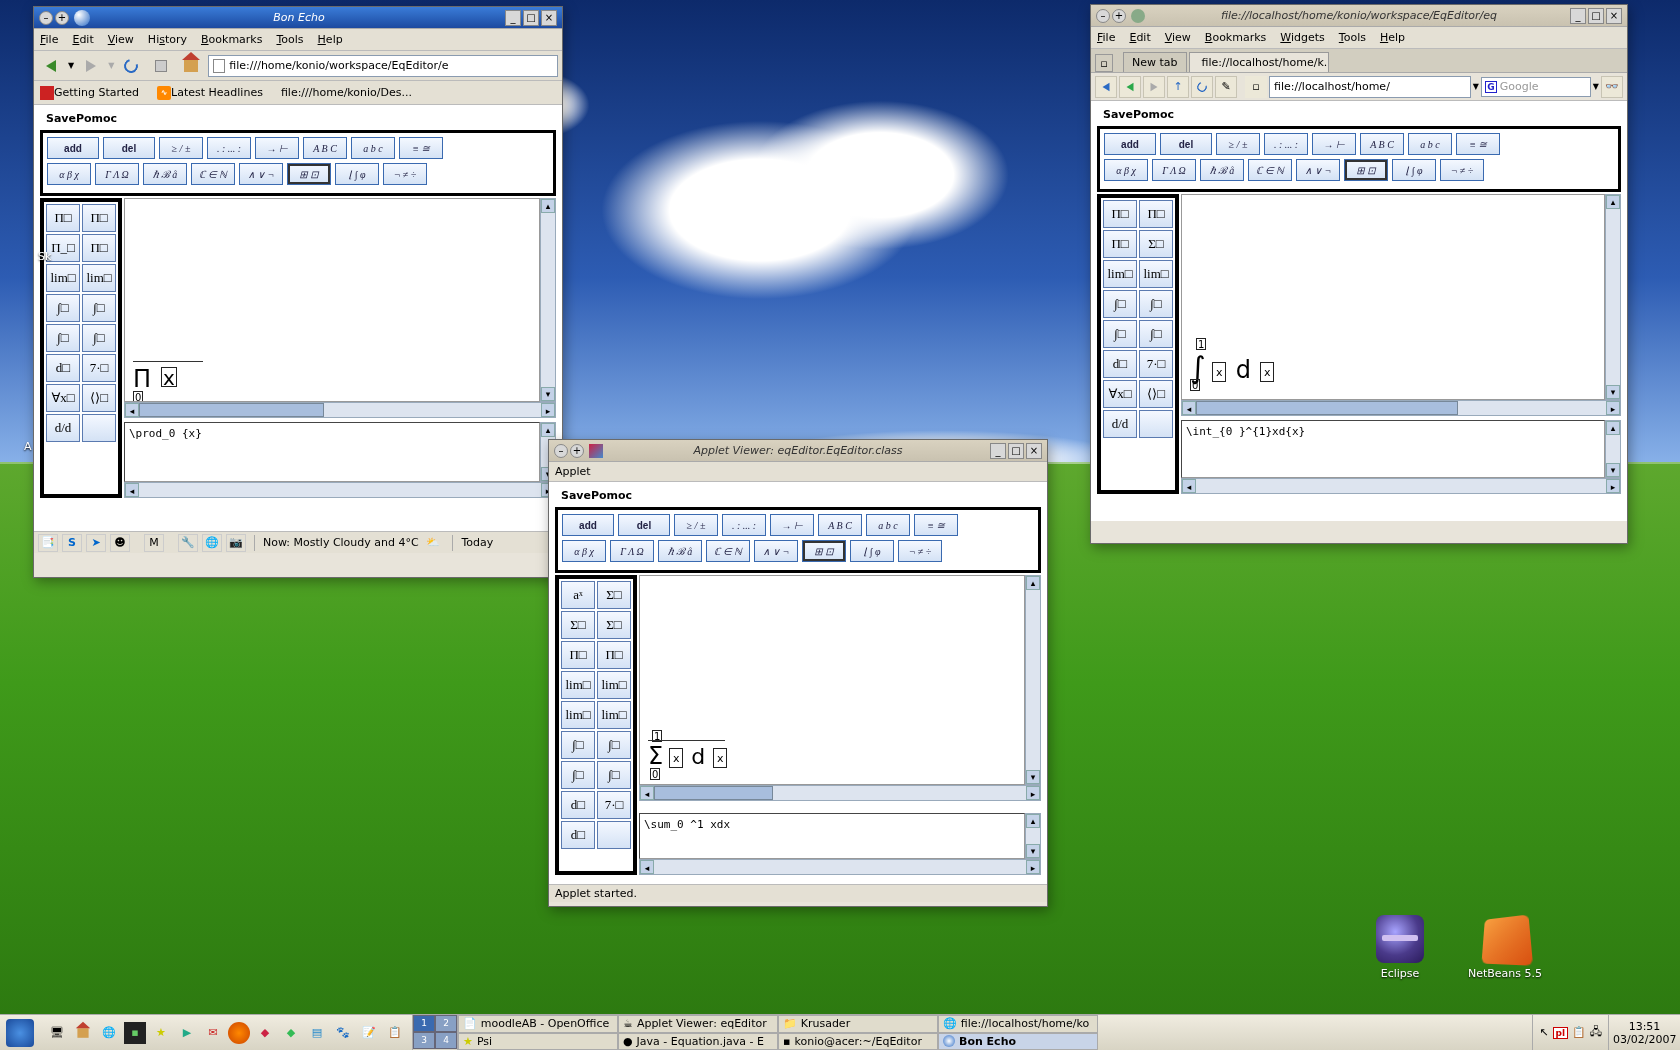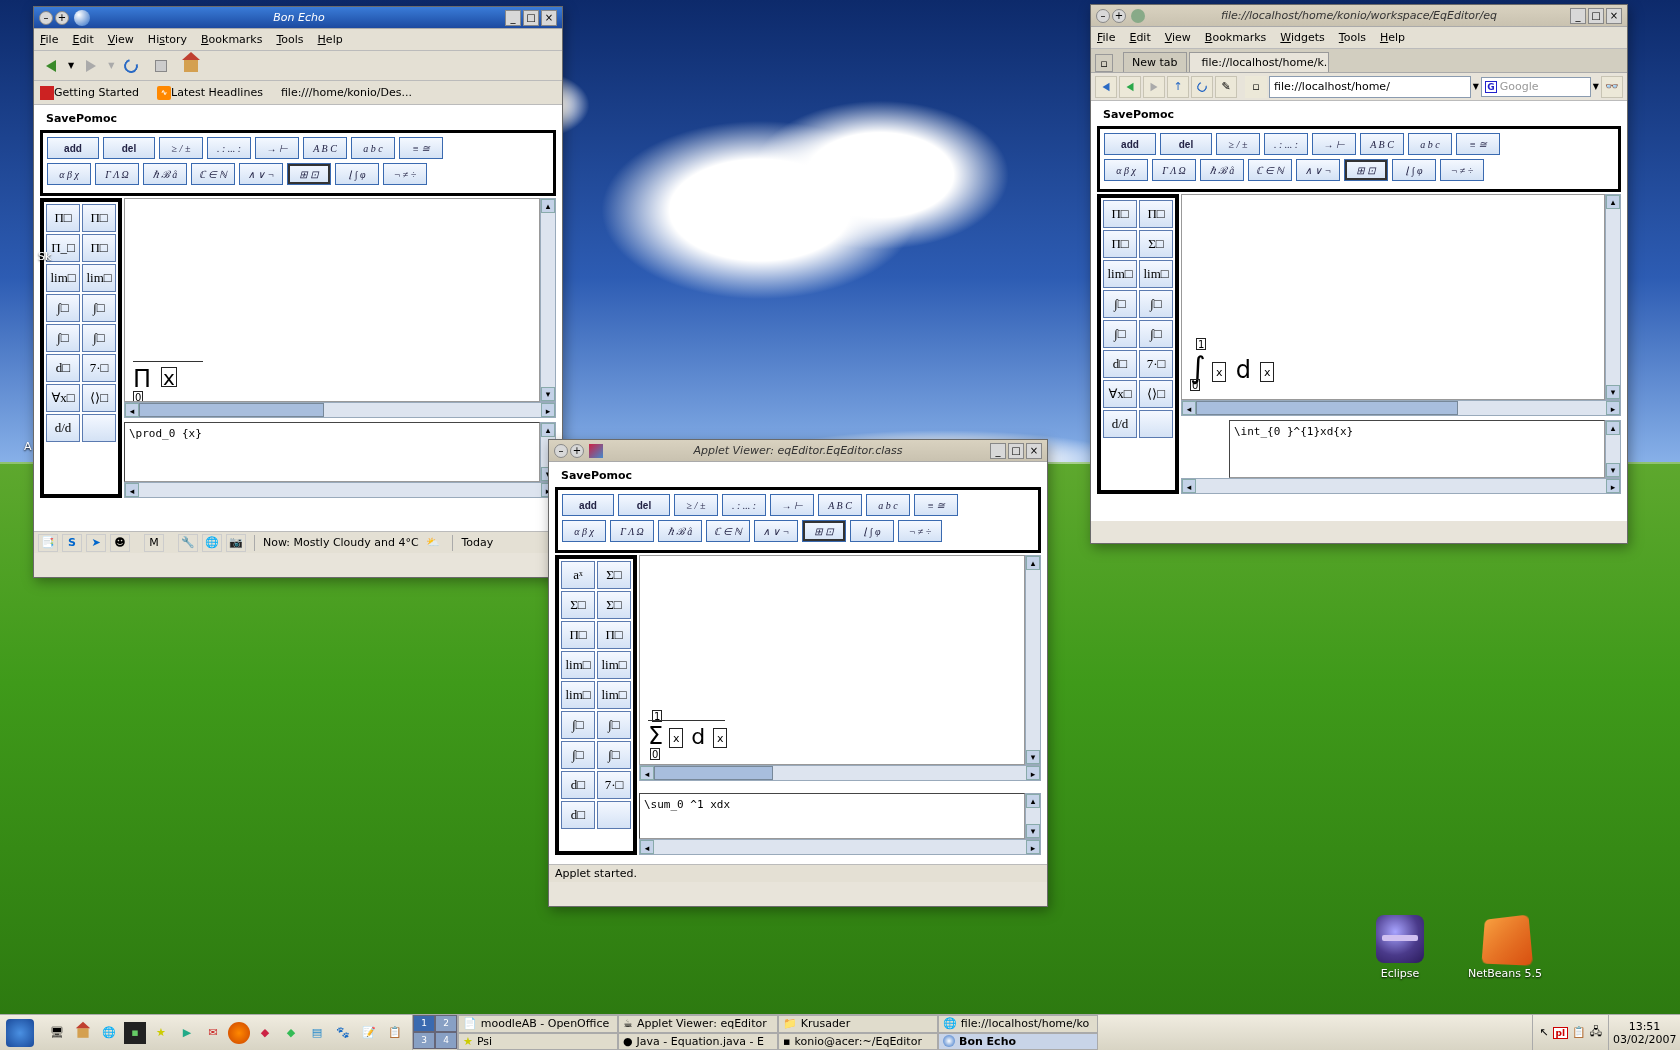--- a/index.html
+++ b/index.html
@@ -146,20 +146,24 @@
       <span style="font-size:8px;color:#aaa;">▼</span>
     <div class="navbtn">
         <div class="glyph-reload"></div>
       </div>
     <div class="navbtn">
         <div class="glyph-stop"></div>
       </div>
     <div class="navbtn">
         <div class="glyph-home"></div>
       </div>
+    <div class="urlbar">
+      <span class="glyph-page"></span>
+      <span style="margin-left:4px;">file:///home/konio/workspace/EqEditor/e</span>
+    </div>
   </div>
   <div class="bookbar">
     <div class="bk">
         <div class="redbox"></div>
         <span>Getting Started</span>
       </div>
     <div class="bk">
         <div class="rss">∿</div>
         <span>Latest Headlines</span>
       </div>
@@ -278,20 +282,23 @@
 <div class="win" style="left:548px;top:439px;width:500px;height:468px;">
   <div class="titlebar">
     <span class="tbtn round">–</span>
     <span class="tbtn round">+</span>
     <span style="width:14px;height:14px;background:linear-gradient(135deg,#c24,#48c);margin:0 4px;"></span>
     <span class="ttitle">Applet Viewer: eqEditor.EqEditor.class</span>
     <span class="tbtn">_</span>
     <span class="tbtn">□</span>
     <span class="tbtn">×</span>
   </div>
+  <div class="menubar" style="height:20px;">
+    <span>Applet</span>
+  </div>
   <div class="eq-wrap" style="height:402px;">
     <div class="eq-menus">
       <span>Save</span>
       <span>Pomoc</span>
     </div>
     <div class="eq-toolbar">
       <div class="eq-row">
         <div class="eq-btn bold">add</div>
         <div class="eq-btn bold">del</div>
         <div class="eq-btn">≥ / ±</div>
@@ -504,21 +511,21 @@
               <div class="arrow">▾</div>
             </div>
         </div>
         <div class="sbar-h">
             <div class="arrow">◂</div>
             <div class="track">
               <div class="thumb" style="left:0;width:64%;"></div>
             </div>
             <div class="arrow">▸</div>
           </div>
-        <div style="display:flex;margin-top:4px;margin-left:48px;">
+        <div style="display:flex;margin-top:4px;">
           <div class="eq-src" style="flex:1;height:58px;">\int_{0 }^{1}xd{x}</div>
           <div class="sbar-v">
               <div class="arrow">▴</div>
               <div class="track"></div>
               <div class="arrow">▾</div>
             </div>
         </div>
         <div class="sbar-h">
             <div class="arrow">◂</div>
             <div class="track"></div>

